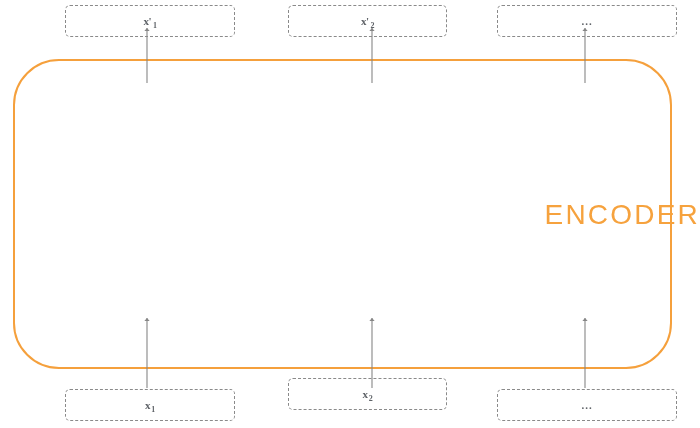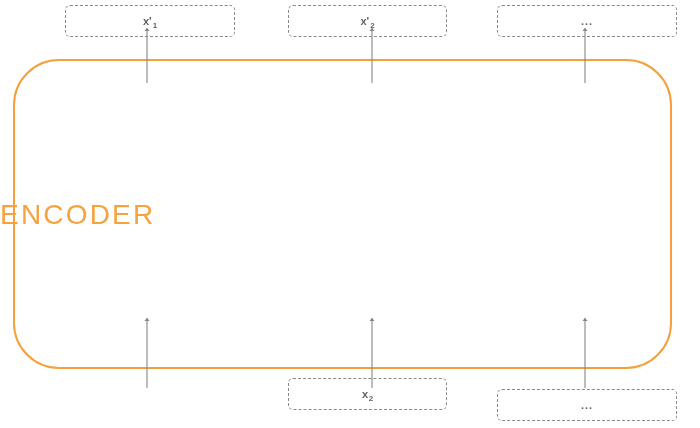--- a/index.html
+++ b/index.html
@@ -23,21 +23,21 @@
     position: absolute;
     box-sizing: border-box;
     border: 1px dashed #8a8a8a;
     border-radius: 5px;
     background: transparent;
     display: flex;
     align-items: center;
     justify-content: center;
   }
   .token-label {
-    font-family: Liberation Sans, sans-serif;
+    font-family: Liberation Serif, serif;
     font-size: 11px;
     font-weight: bold;
     color: #5f6368;
     letter-spacing: 0.2px;
     line-height: 1;
     white-space: nowrap;
   }
   .token-label sub {
     font-size: 8px;
     font-weight: bold;
@@ -63,21 +63,21 @@
   #encoder-block {
     position: absolute;
     box-sizing: border-box;
     border: 2px solid #F5A03C;
     border-radius: 46px;
     background: transparent;
   }
   #encoder-title {
     position: absolute;
     width: 100%;
-    text-align: left;
+    text-align: right;
     font-family: "Liberation Sans", sans-serif;
     font-size: 28px;
     font-weight: 400;
     color: #F6A23D;
     letter-spacing: 2.2px;
     white-space: nowrap;
     user-select: none;
   }
 
   
@@ -128,20 +128,25 @@
   <div class="token-box" style="left:288px; top:5px; width:159px; height:32px;justify-content:center;">
     <span class="token-label">
       <span>x</span><span class="prime">'</span><sub>2</sub>
     </span>
   </div>
 
   <div class="token-box" style="left:497px; top:5px; width:180px; height:32px;">
     <span class="token-label ellipsis">...</span>
   </div>
 
+  <div class="token-box" style="left:65px; top:389px; width:170px; height:32px;">
+    <span class="token-label">
+      <span>x</span><sub>1</sub>
+    </span>
+  </div>
 
   <div class="token-box" style="left:288px; top:378px; width:159px; height:32px;">
     <span class="token-label">
       <span>x</span><sub>2</sub>
     </span>
   </div>
 
   <div class="token-box" style="left:497px; top:389px; width:180px; height:32px;">
     <span class="token-label ellipsis">...</span>
   </div>

